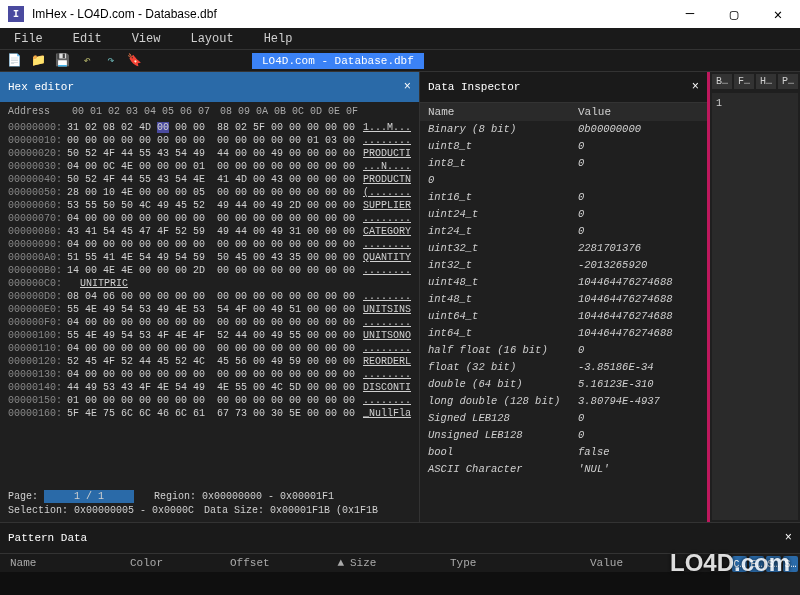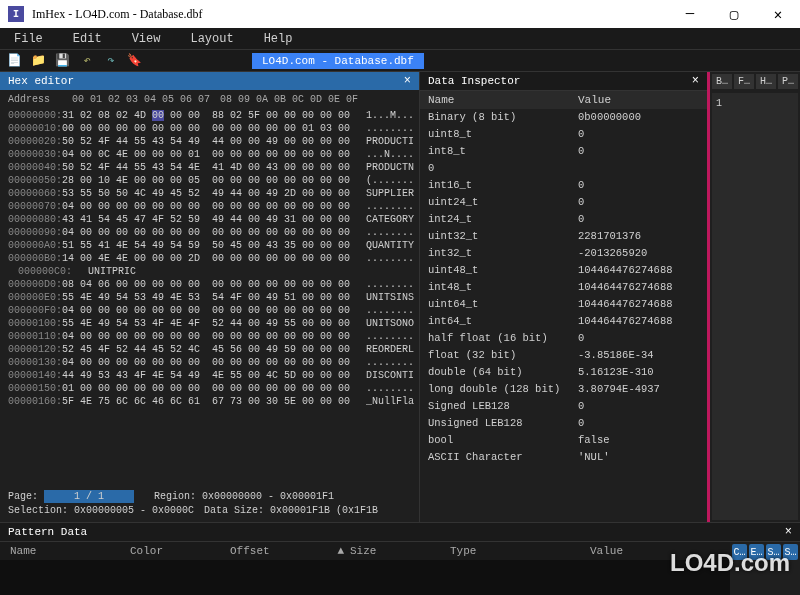--- a/index.html
+++ b/index.html
@@ -1,46 +1,46 @@
 <!DOCTYPE html>
 <html><head>
 <meta charset="utf-8">
 <style>
 * { margin: 0; padding: 0; box-sizing: border-box; font-family: 'Consolas', 'Courier New', monospace; }
 body { background: #1f1f1f; color: #d0d0d0; width: 800px; height: 595px; overflow: hidden; font-size: 11px; }
 .titlebar { height: 28px; background: #fff; display: flex; align-items: center; padding: 0 0 0 8px; color: #000; }
 .titlebar-icon { width: 16px; height: 16px; background: #4a4a9f; margin-right: 8px; display: flex; align-items: center; justify-content: center; color: #fff; font-size: 10px; font-weight: bold; }
-.titlebar-title { flex: 1; font-size: 12px; font-family: Liberation Serif, serif; }
+.titlebar-title { flex: 1; font-size: 12px; font-family: Liberation Sans, sans-serif; }
 .winbtns { display: flex; }
 .winbtn { width: 44px; height: 28px; display: flex; align-items: center; justify-content: center; font-size: 14px; }
 .menubar { height: 22px; background: #1a1a1a; display: flex; align-items: center; padding: 0 10px; gap: 22px; border-bottom: 1px solid #333; }
 .menuitem { font-size: 12px; padding: 2px 4px; }
 .toolbar { height: 22px; background: #1a1a1a; display: flex; align-items: center; padding: 0 8px; gap: 10px; border-bottom: 1px solid #333; }
 .ticon { width: 14px; height: 14px; display: flex; align-items: center; justify-content: center; font-size: 12px; }
 .filetab { background: #3b82f6; color: #fff; padding: 2px 10px; margin-left: 100px; font-size: 11px; }
 .main { display: flex; height: 450px; }
 .left { width: 420px; border-right: 1px solid #333; display: flex; flex-direction: column; }
-.panelheader { background: #2a6aa8; color: #fff; padding: 2px 8px; font-size: 11px; display: flex; justify-content: space-between; align-items: center; }
+.panelheader { background: #2a6aa8; color: #fff; padding: 8px 8px; font-size: 11px; display: flex; justify-content: space-between; align-items: center; }
 .panelheader.dark { background: #1a1a1a; border-bottom: 1px solid #333; }
 .closex { font-size: 12px; cursor: pointer; }
 .hexheader { display: flex; padding: 4px 8px; font-size: 10px; color: #aaa; }
 .hexcol-addr { width: 64px; }
 .hexcol-bytes { flex: 0 0 auto; }
 .hexbody { flex: 1; overflow: hidden; padding: 0 8px; font-size: 10px; line-height: 13px; }
 .hexrow { display: flex; white-space: pre; }
-.addr { color: #888; width: 64px; text-align: right; }
+.addr { color: #888; width: 64px; }
 .bytes { color: #d0d0d0; }
-.ascii { color: #d0d0d0; margin-left: 16px; }
+.ascii { color: #d0d0d0; margin-left: 8px; text-decoration: underline; }
 .hl { background: #4a4a9f; }
 .hexfooter { padding: 4px 8px; font-size: 10px; color: #d0d0d0; line-height: 14px; }
 .pageval { background: #2a6aa8; padding: 1px 30px; }
 .middle { width: 310px; border-right: 3px solid #be185d; display: flex; flex-direction: column; }
 .dihead { display: flex; padding: 3px 8px; background: #2a2a2a; font-size: 11px; }
 .dihead-name { width: 150px; }
-.dirow { display: flex; padding: 1px 8px; font-size: 10.5px; line-height: 15px; }
+.dirow { display: flex; padding: 1px 8px; font-size: 10.5px; line-height: 15px; font-style: italic; }
 .diname { width: 150px; }
 .right { flex: 1; display: flex; flex-direction: column; padding: 2px; }
 .righttabs { display: flex; gap: 2px; font-size: 10px; }
 .rtab { background: #333; padding: 2px 4px; }
 .rightbody { background: #2a2a2a; flex: 1; margin-top: 4px; padding: 4px; }
 .rightbody .num { color: #d0d0d0; font-size: 10px; }
 .bottom { border-top: 1px solid #333; }
 .pdheader { display: flex; padding: 3px 10px; font-size: 11px; color: #aaa; background: #1a1a1a; }
 .pdc { flex: 0 0 auto; }
 .pdc1 { width: 120px; } .pdc2 { width: 100px; } .pdc3 { width: 120px; } .pdc4 { width: 100px; } .pdc5 { width: 140px; } .pdc6 { width: 100px; }

